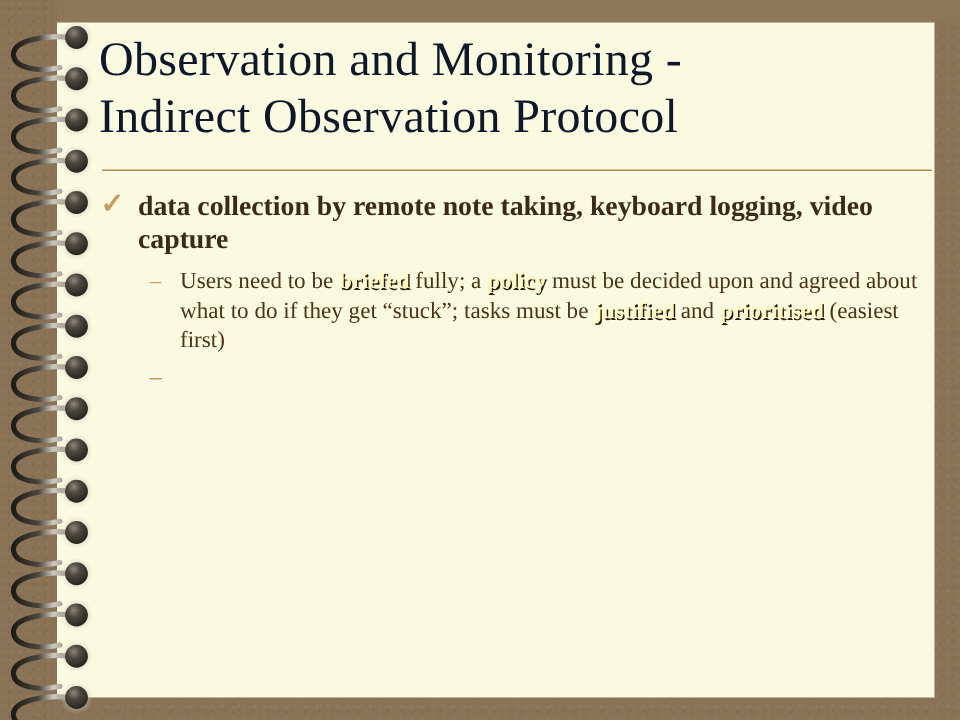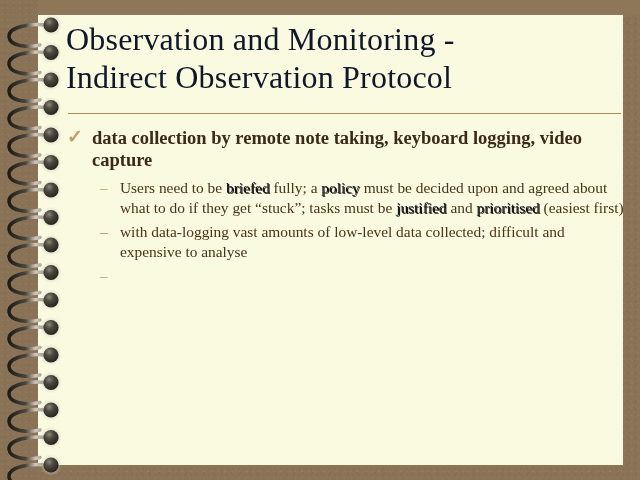--- a/index.html
+++ b/index.html
@@ -139,22 +139,22 @@
   .level2 .dash {
     position: absolute;
     left: 36px;
     top: 0;
     color: #c79a68;
     font-size: 15.4px;
     line-height: 19.5px;
   }
 
   .hl {
-    color: #0f172a;
-    font-weight: normal;
+    color: #fef9c3;
+    font-weight: bold;
     text-shadow: 1px 1px 0 #2b1a08;
   }
 </style>
 </head>
 <body>
 
 <div id="slide">
 
   <div id="bg-texture"></div>
   <div id="bg-top-band"></div>
@@ -244,19 +244,19 @@
     <div id="body">
 
       <div class="level1">
         <span class="tick">✓</span>
         <span>data collection by  remote note taking, keyboard logging, video capture</span>
       </div>
 
       <div id="sub-bullets">
           <div class="level2"><span class="dash">–</span><span><span>Users need to be </span><span class="hl">briefed</span><span> fully; a </span><span class="hl">policy</span><span> must be decided upon and agreed about what to do if they get “stuck”; tasks must be </span><span class="hl">justified</span><span> and </span><span class="hl">prioritised</span><span> (easiest first)</span></span></div>
           <div class="level2"><span class="dash">–</span></div>
-          <div class="level2"><span class="dash">–</span><span><span>with data-logging vast amounts of low-level data collected; difficult and expensive to analyse</span></span></div>
+          <div class="level2"><span class="dash">–</span></div>
           <div class="level2"><span class="dash">–</span></div>
         </div>
 
     </div>
   </div>
 </div>
 
 </body></html>

